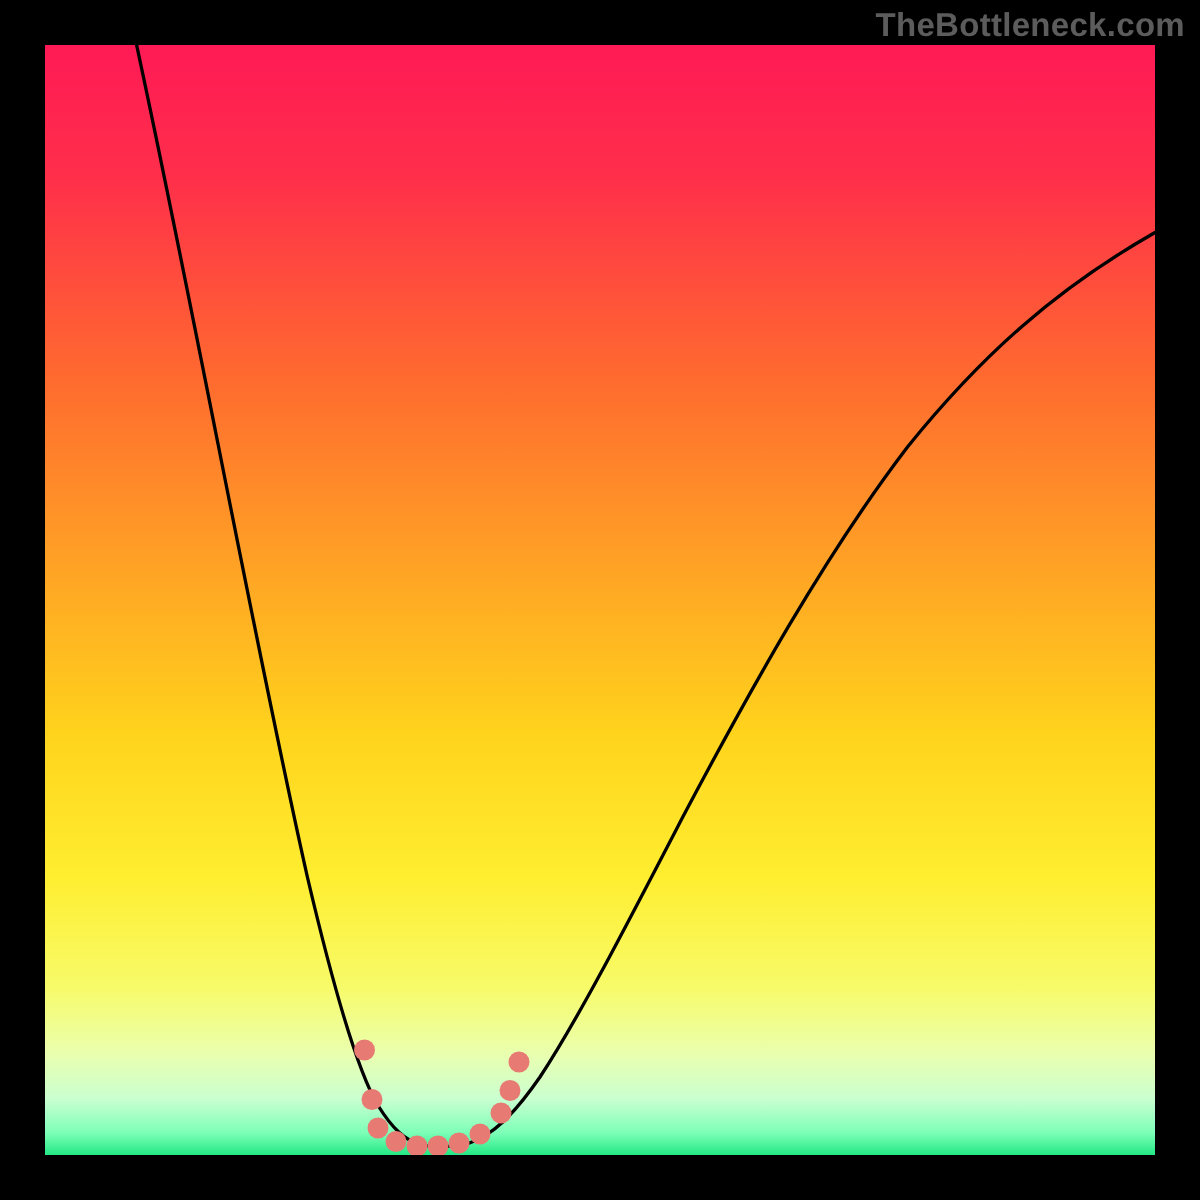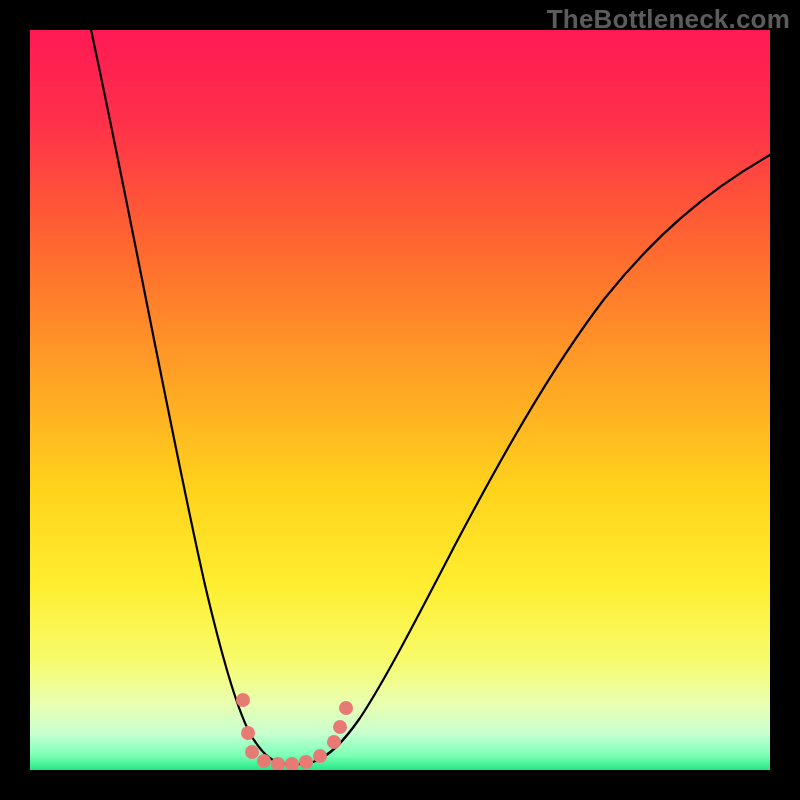--- a/index.html
+++ b/index.html
@@ -8,21 +8,21 @@
     position: relative;
     width: 800px;
     height: 800px;
     background: #000;
   }
   .watermark {
     position: absolute;
     top: 4px;
     right: 10px;
     font-family: Arial, Helvetica, sans-serif;
-    font-size: 26px;
+    font-size: 22px;
     font-weight: 600;
     color: #5c5c5c;
     letter-spacing: 0.2px;
   }
   .plot-area {
     position: absolute;
     left: 30px;
     top: 30px;
     width: 740px;
     height: 740px;

